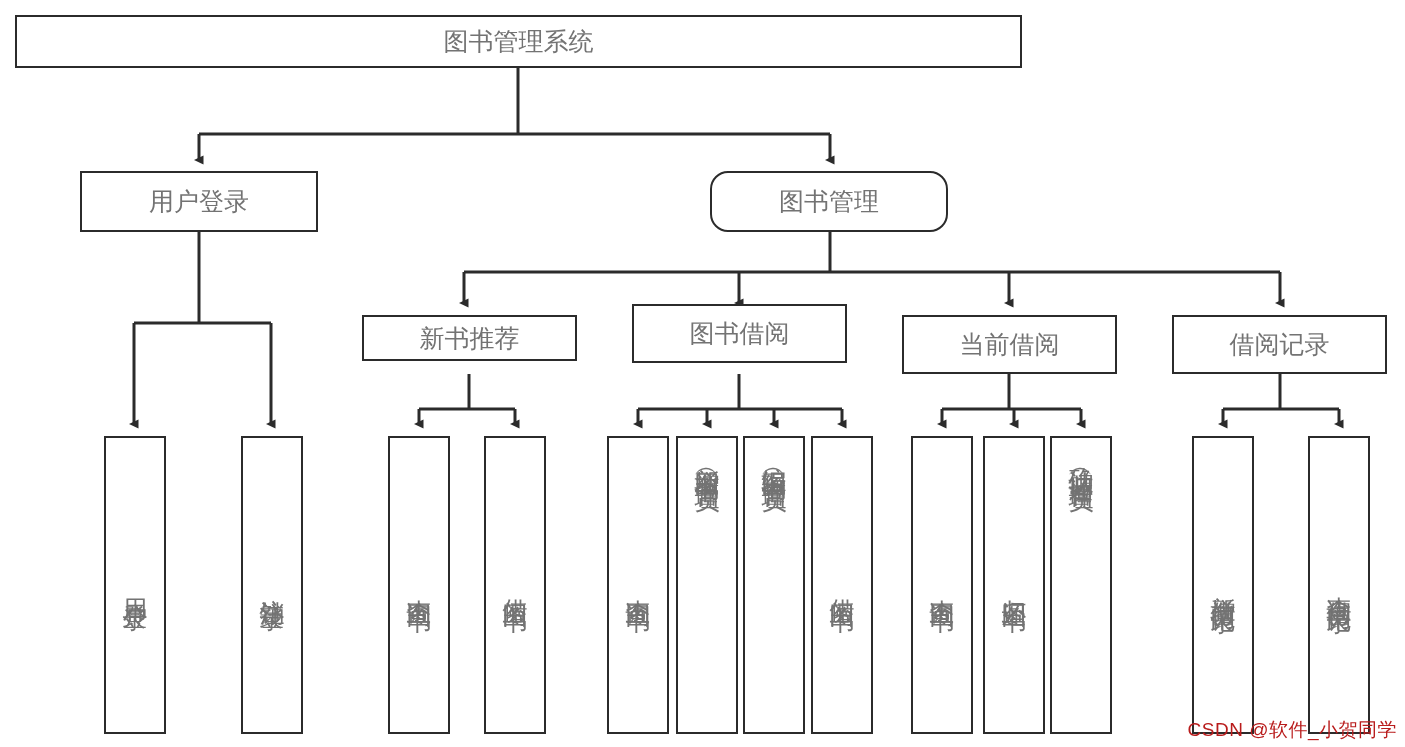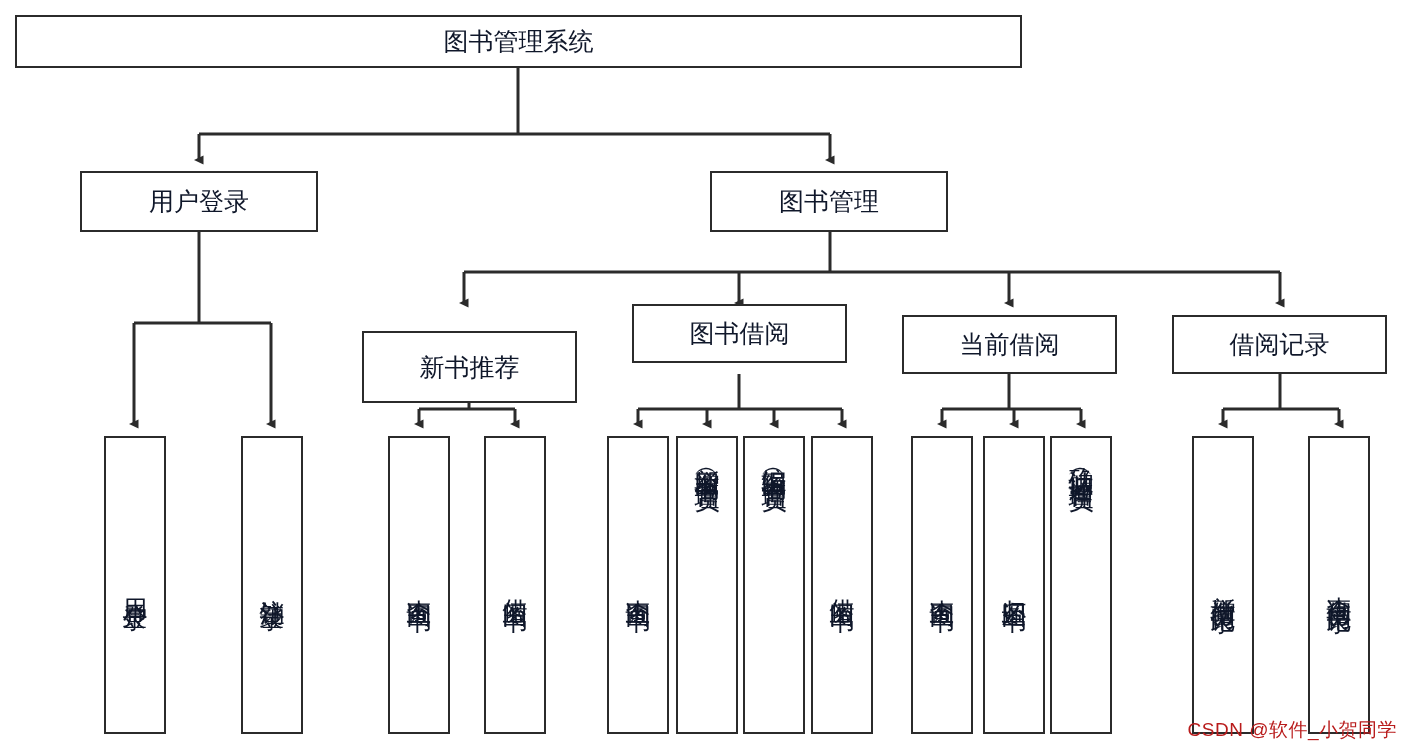--- a/index.html
+++ b/index.html
@@ -26,21 +26,21 @@
     pointer-events: none;
   }
   .node {
     position: absolute;
     box-sizing: border-box;
     border: 2.5px solid #2b2b2b;
     background: #ffffff;
     display: flex;
     align-items: center;
     justify-content: center;
-    color: #0f172a;
+    color: #737373;
   }
   .node .label {
     display: block;
     text-align: center;
     line-height: 1.15;
     white-space: nowrap;
   }
   .node.h .label {
     font-size: 25px;
   }
@@ -130,25 +130,25 @@
     </g>
   </svg>
 
   <div class="node root h" style="left:15px; top:15px; width:1007px; height:53px;">
     <span class="label">图书管理系统</span>
   </div>
 
   <div class="node h" style="left:80px; top:171px; width:238px; height:61px;">
     <span class="label">用户登录</span>
   </div>
-  <div class="node h" style="left:710px; top:171px; width:238px; height:61px;">
+  <div class="node h" style="left:710px; top:171px; width:238px; height:61px;border-radius:18px;">
     <span class="label">图书管理</span>
   </div>
 
-  <div class="node h" style="left:362px; top:331px; width:215px; height:72px;">
+  <div class="node h" style="left:362px; top:315px; width:215px; height:46px;">
     <span class="label">新书推荐</span>
   </div>
   <div class="node h" style="left:632px; top:304px; width:215px; height:59px;">
     <span class="label">图书借阅</span>
   </div>
   <div class="node h" style="left:902px; top:315px; width:215px; height:59px;">
     <span class="label">当前借阅</span>
   </div>
   <div class="node h" style="left:1172px; top:315px; width:215px; height:59px;">
     <span class="label">借阅记录</span>

